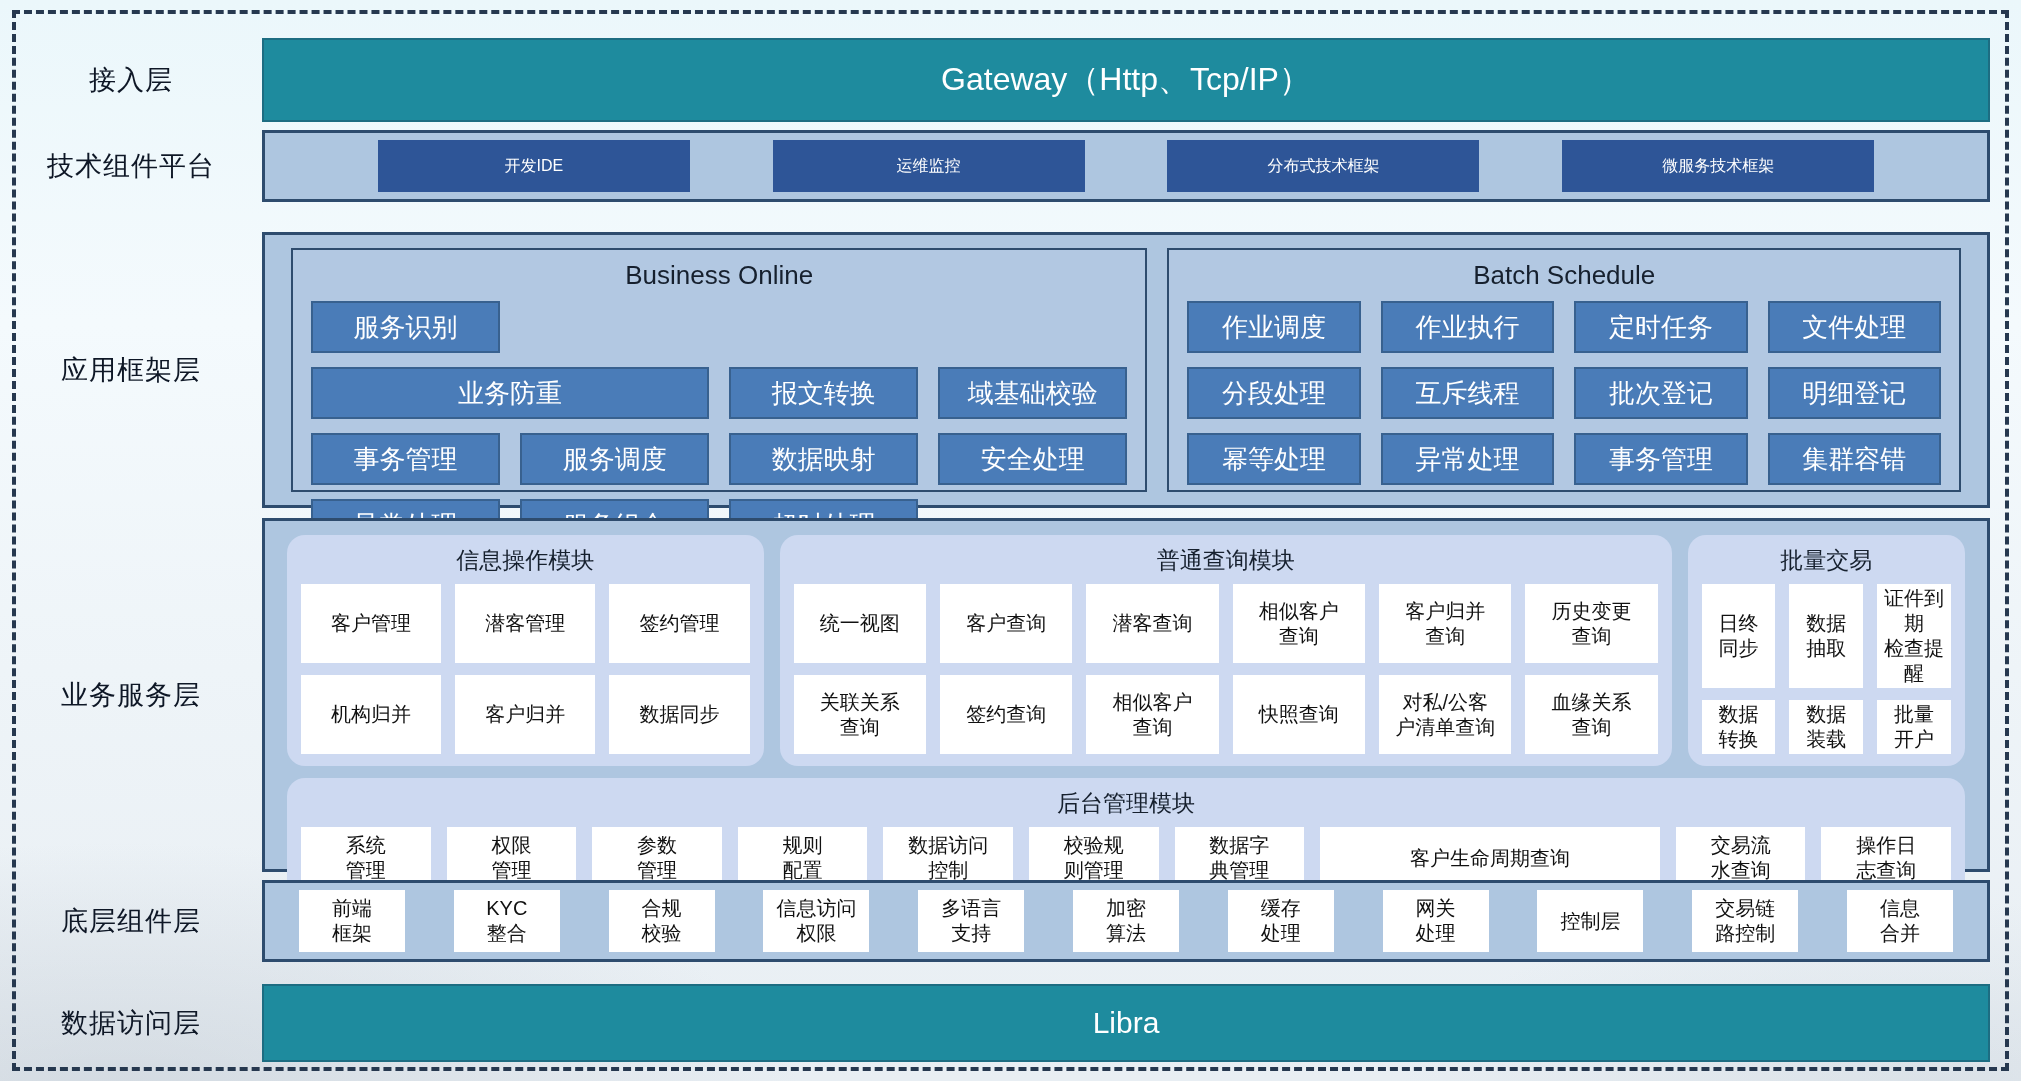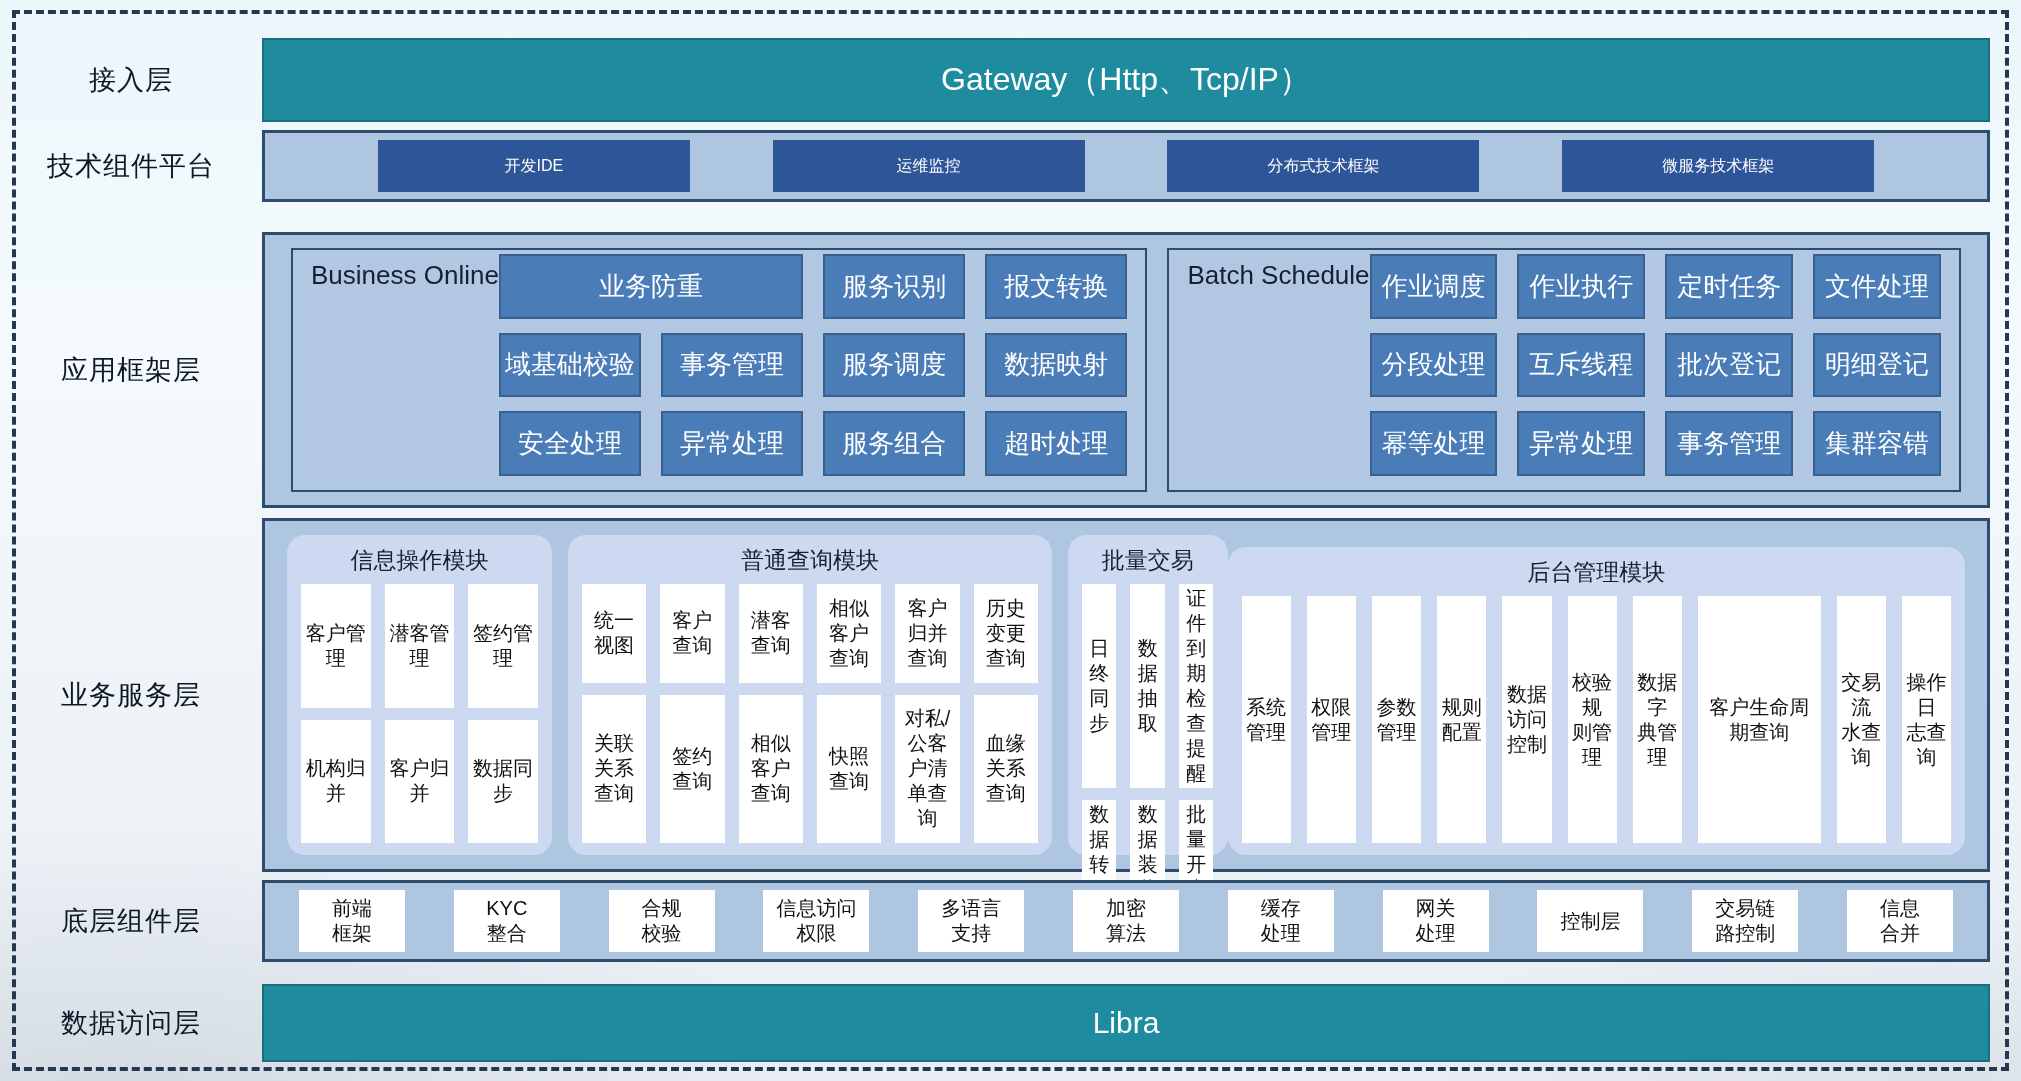--- a/index.html
+++ b/index.html
@@ -60,21 +60,21 @@
     color: #fff; font-size: 16px;
   }
 
   
   .app-section { display: flex; gap: 20px; padding: 13px 26px; }
   .panel {
     box-sizing: border-box;
     border: 2px solid #2e4c6e;
     background: #b2c8e2;
     padding: 4px 18px 14px;
-    display: flex; flex-direction: row;
+    display: flex; flex-direction: column;
   }
   .panel-bo { flex: 52; }
   .panel-bs { flex: 48; }
   .panel-title {
     text-align: center; font-size: 26px; color: #16202e;
     padding: 6px 0 10px;
   }
   .panel-grid {
     flex: 1;
     display: grid;
@@ -85,21 +85,21 @@
     background: #4a7cb8;
     border: 2px solid #38618f;
     box-sizing: border-box;
     min-height: 52px;
     display: flex; align-items: center; justify-content: center;
     color: #fff; font-size: 26px;
   }
   .span2 { grid-column: 1 / span 2; }
 
   
-  .biz-section { display: flex; flex-direction: row; padding: 14px 22px; box-sizing: border-box; }
+  .biz-section { display: flex; flex-direction: column; padding: 14px 22px; box-sizing: border-box; }
   .modules-row { display: flex; gap: 16px; flex: 57; }
   .module {
     background: #cdd9f1;
     border-radius: 18px;
     padding: 4px 14px 12px;
     display: flex; flex-direction: column;
     box-sizing: border-box;
   }
   .module-title {
     text-align: center; font-size: 23px; color: #16202e;
@@ -170,22 +170,22 @@
     </div>
 
     <div class="row gap30" style="height:276px">
       <div class="row-label">应用框架层</div>
       <div class="row-content">
         <div class="section app-section">
 
           <div class="panel panel-bo">
             <div class="panel-title">Business Online</div>
             <div class="panel-grid">
+              <div class="mid-btn">服务识别</div>
               <div class="mid-btn span2">业务防重</div>
-              <div class="mid-btn">服务识别</div>
               <div class="mid-btn">报文转换</div>
               <div class="mid-btn">域基础校验</div>
               <div class="mid-btn">事务管理</div>
               <div class="mid-btn">服务调度</div>
               <div class="mid-btn">数据映射</div>
               <div class="mid-btn">安全处理</div>
               <div class="mid-btn">异常处理</div>
               <div class="mid-btn">服务组合</div>
               <div class="mid-btn">超时处理</div>
             </div>

